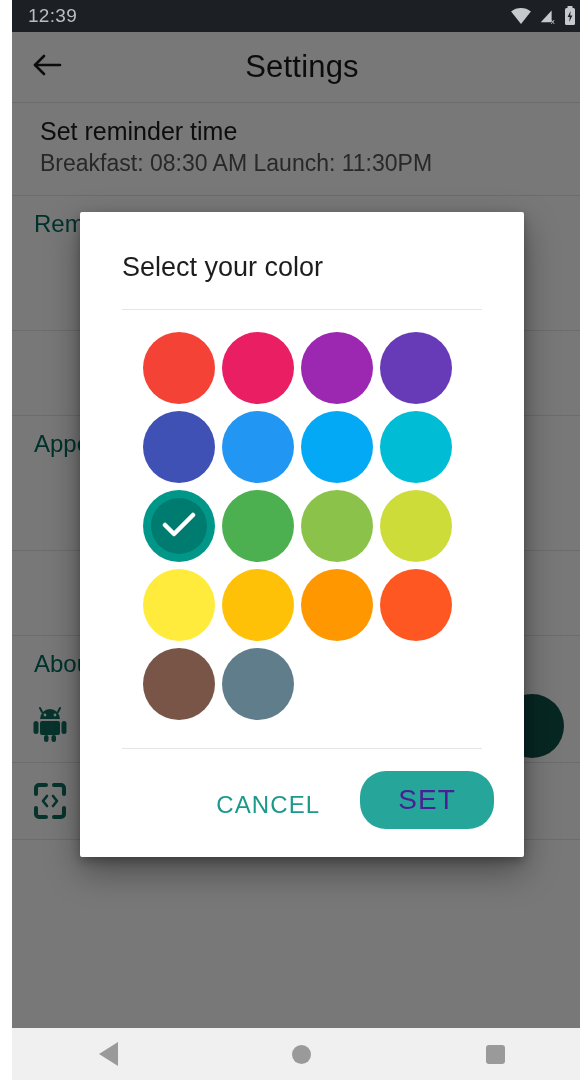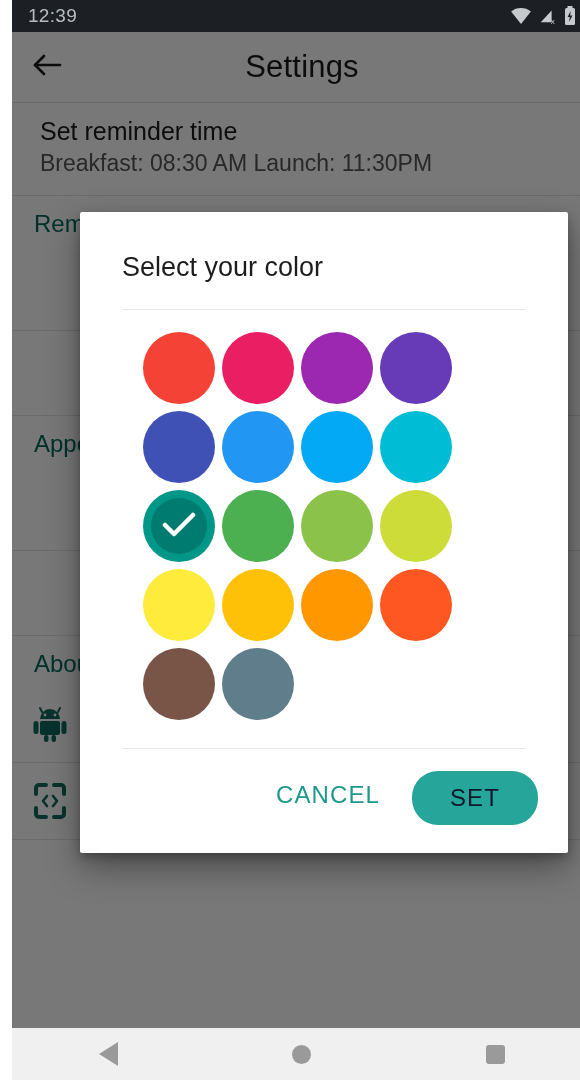--- a/index.html
+++ b/index.html
@@ -136,21 +136,21 @@
     width: 580px; height: 996px;
     background: rgba(0,0,0,0.52);
     z-index: 20;
   }
 
   
   .dialog {
     position: absolute;
     left: 68px;
     top: 212px;
-    width: 488px;
+    width: 444px;
     background: #ffffff;
     border-radius: 2px;
     box-shadow: 0 14px 34px rgba(0,0,0,.38), 0 4px 10px rgba(0,0,0,.25);
     z-index: 30;
     box-sizing: border-box;
   }
   .dialog-title {
     font-size: 27px;
     color: #1d1d1d;
     padding: 40px 42px 0 42px;
@@ -197,40 +197,40 @@
   }
   .swatch.selected .check { display: block; }
 
   .dialog-hr2 {
     height: 1px;
     background: #e6e6e6;
     margin: 18px 42px 0 42px;
   }
   .dialog-actions {
     display: flex;
-    align-items: flex-start;
+    align-items: flex-end;
     justify-content: flex-end;
-    gap: 16px;
+    gap: 24px;
     padding: 22px 30px 28px 30px;
   }
   .btn-text {
     background: none;
     border: none;
     color: #1d998c;
     font-size: 24px;
     letter-spacing: 1.1px;
     padding: 10px 16px;
     cursor: pointer;
     font-family: "Liberation Sans", sans-serif;
   }
   .btn-filled {
     background: #26a69a;
     border: none;
-    color: #0f172a;
-    font-size: 24px;
+    color: #4c1d95;
+    font-size: 28px;
     letter-spacing: 1.1px;
     border-radius: 26px;
     padding: 13px 38px;
     cursor: pointer;
     font-family: "Liberation Sans", sans-serif;
   }
 
   
   .nav-bar {
     position: absolute;

